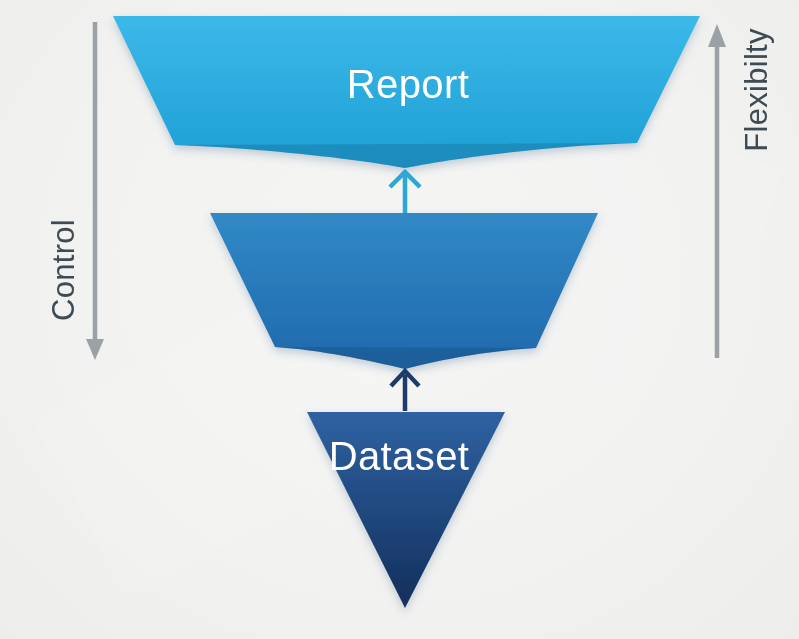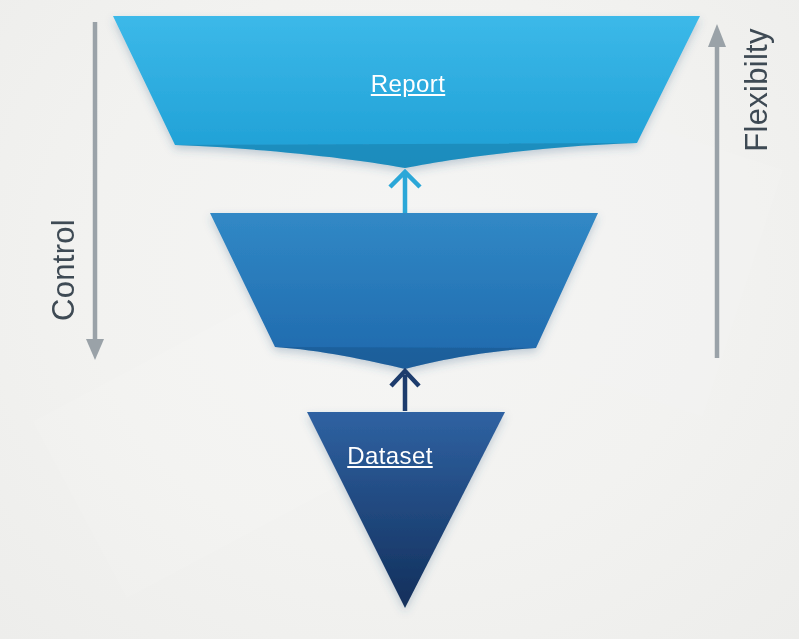--- a/index.html
+++ b/index.html
@@ -17,27 +17,26 @@
   }
   .stage svg {
     position: absolute;
     left: 0;
     top: 0;
     display: block;
   }
   .layer-label {
     position: absolute;
     color: #ffffff;
-    font-size: 24px;
+    font-size: 40px;
     font-weight: 400;
     letter-spacing: 0.4px;
     white-space: nowrap;
     transform: translate(-50%, -50%);
     pointer-events: none;
-    text-decoration: underline;
   }
   .axis-label {
     position: absolute;
     color: #3e4a54;
     font-size: 31px;
     font-weight: 400;
     letter-spacing: 0.3px;
     white-space: nowrap;
     transform: translate(-50%, -50%) rotate(-90deg);
     pointer-events: none;
@@ -106,19 +105,19 @@
 
     <g>
       <line x1="717" y1="45" x2="717" y2="358" stroke="#9aa2a8" stroke-width="4.5"></line>
       <polygon points="708,47 726,47 717,24" fill="#9aa2a8"></polygon>
     </g>
   </svg>
 
   <div class="layer-label" style="left:408px; top:84px;">Report</div>
 
 
-  <div class="layer-label" style="left:390px; top:456px;">Dataset</div>
+  <div class="layer-label" style="left:399px; top:456px;">Dataset</div>
 
   <div class="axis-label" style="left:64px; top:270px;">Control</div>
 
   <div class="axis-label" style="left:757px; top:90px;">Flexibilty</div>
 
 </div>
 
 </body></html>

